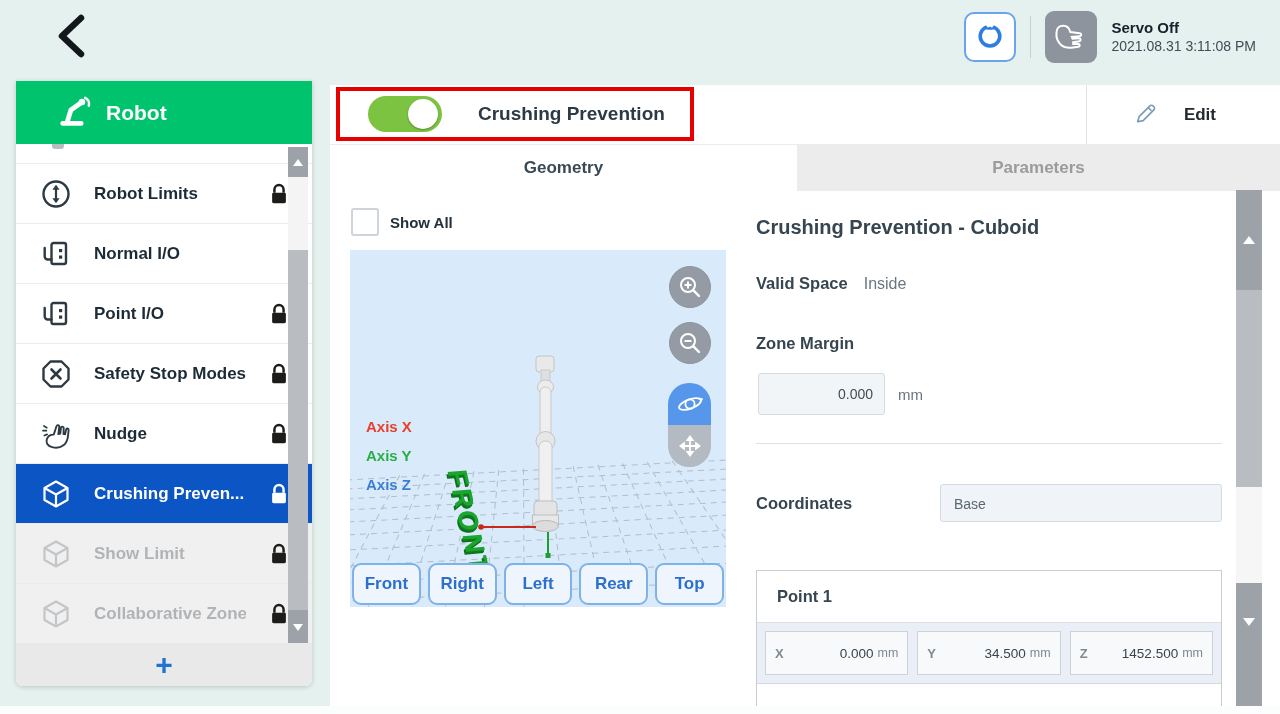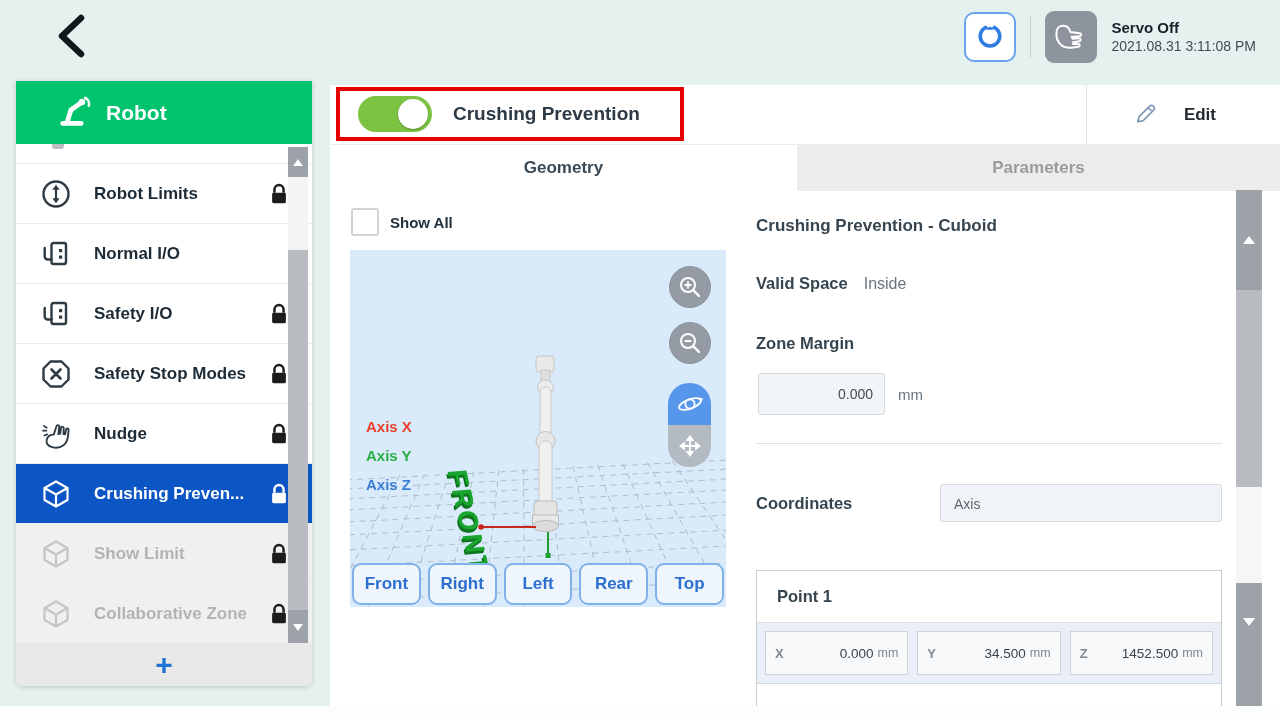--- a/index.html
+++ b/index.html
@@ -44,21 +44,21 @@
   .sb-down{top:463px;height:35px;}
   .sb-thumb{position:absolute;left:0;top:103px;width:20px;height:360px;background:#b9bdc1;cursor:pointer;}
   .tri-up{width:0;height:0;border-left:5px solid transparent;border-right:5px solid transparent;border-bottom:7px solid #fff;}
   .tri-down{width:0;height:0;border-left:5px solid transparent;border-right:5px solid transparent;border-top:7px solid #fff;}
   .sidebar-footer{position:absolute;left:0;bottom:0;width:296px;height:43px;background:#e9e9e9;border-radius:0 0 7px 7px;display:flex;align-items:center;justify-content:center;cursor:pointer;}
   .plus{color:#1f74d2;font-size:30px;font-weight:700;line-height:30px;}
 
   
   .main{position:absolute;left:330px;top:85px;width:950px;height:629px;background:#fff;}
   .main-header{position:relative;height:59px;border-bottom:1px solid #ececec;}
-  .annotation{position:absolute;left:6px;top:2px;width:322px;height:46px;border:4px solid var(--annotation-red,#e60000);display:flex;align-items:center;padding-left:18px;gap:21px;}
+  .annotation{position:absolute;left:6px;top:2px;width:322px;height:46px;border:4px solid var(--annotation-red,#e60000);display:flex;align-items:center;padding-left:28px;gap:36px;}
   .toggle{width:74px;height:36px;border-radius:18px;background:#c9c9c9;position:relative;cursor:pointer;flex:none;}
   .toggle.on{background:var(--toggle-green,#7cc342);}
   .toggle .knob{position:absolute;top:3px;width:30px;height:30px;border-radius:50%;background:#fff;box-shadow:0 1px 2px rgba(0,0,0,.3);}
   .toggle.on .knob{right:4px;}
   .toggle-label{font-size:19px;font-weight:700;color:#2d3a45;white-space:nowrap;}
   .header-divider{position:absolute;left:756px;top:0;width:1px;height:59px;background:#e3e3e3;}
   .edit-btn{position:absolute;right:58px;top:0;height:59px;display:flex;align-items:center;gap:26px;background:none;border:none;cursor:pointer;font-family:inherit;}
   .edit-label{font-size:17px;font-weight:700;color:#23292e;}
 
   .tabs{display:flex;height:46px;}
@@ -82,21 +82,21 @@
   .z-out{top:72px;}
   .orbit-pill{position:absolute;left:318px;top:133px;width:43px;height:84px;display:flex;flex-direction:column;}
   .orbit-pill button{border:none;padding:0;margin:0;flex:1;display:flex;align-items:center;justify-content:center;cursor:pointer;}
   .orbit-btn{background:#5697ec;border-radius:21px 21px 0 0;}
   .pan-btn{background:#b4bac1;border-radius:0 0 21px 21px;}
   .view-buttons{position:absolute;left:2px;right:2px;bottom:2px;display:flex;gap:7px;}
   .view-btn{flex:1;height:42px;border:2px solid #7fb1ea;border-radius:9px;background:#eef5fd;color:#2c6fce;font-size:17px;font-weight:700;font-family:inherit;cursor:pointer;}
 
   
   .panel{position:absolute;left:426px;top:0;width:466px;height:524px;}
-  .panel-heading{position:absolute;left:0;top:26px;font-size:17px;font-weight:700;color:#36454f;}
+  .panel-heading{position:absolute;left:0;top:26px;font-size:20px;font-weight:700;color:#36454f;}
   .valid-row{position:absolute;left:0;top:84px;display:flex;align-items:center;gap:16px;}
   .valid-label,.zone-label,.coord-label,.point-title{font-size:16.5px;font-weight:700;color:#36454f;}
   .valid-value{font-size:16px;color:#6a7680;}
   .zone-label{position:absolute;left:0;top:144px;}
   .zone-row{position:absolute;left:2px;top:183px;display:flex;align-items:center;gap:13px;}
   .zone-input{width:114px;height:40px;background:#f2f5f7;border:1px solid #d6dbe0;border-radius:3px;font-size:14px;color:#414c56;text-align:right;line-height:40px;padding-right:11px;}
   .unit{font-size:15px;color:#6a7680;}
   .panel-divider{position:absolute;left:0;top:253px;width:466px;height:1px;background:#e1e1e1;}
   .coord-label{position:absolute;left:0;top:304px;}
   .coord-input{position:absolute;right:0;top:294px;width:282px;height:38px;background:#f0f4f8;border:1px solid #d5dae0;border-radius:3px;font-size:14px;color:#5b6770;line-height:38px;padding-left:13px;box-sizing:border-box;cursor:pointer;}
@@ -200,21 +200,21 @@
         </div>
         <div class="side-item ">
           <span class="it-icon">
             <svg viewBox="0 0 32 32">
               <rect x="11.5" y="5" width="14.5" height="21" rx="2" fill="none" stroke="currentColor" stroke-width="2.4"></rect>
               <rect x="19" y="11" width="3.2" height="3.2" fill="currentColor"></rect>
               <rect x="19" y="17.5" width="3.2" height="3.2" fill="currentColor"></rect>
               <path d="M11.5 21.5 h-3.8 a3 3 0 0 1 -3 -3 v-8.5" fill="none" stroke="currentColor" stroke-width="2.4" stroke-linecap="round"></path>
             </svg>
           </span>
-          <span class="it-label">Safety I/O</span>
+          <span class="it-label">Point I/O</span>
           <span class="it-lock">
             <svg viewBox="0 0 24 26">
               <path d="M7 11.5 v-3.4 a5 5 0 0 1 10 0 v3.4" fill="none" stroke="currentColor" stroke-width="2.7"></path>
               <rect x="4.5" y="11.5" width="15" height="11.5" rx="1.6" fill="currentColor"></rect>
             </svg>
           </span>
         </div>
         <div class="side-item ">
           <span class="it-icon">
             <svg viewBox="0 0 32 32">
@@ -445,21 +445,21 @@
 
         <div class="zone-label">Zone Margin</div>
         <div class="zone-row">
           <div class="zone-input">0.000</div>
           <span class="unit">mm</span>
         </div>
 
         <div class="panel-divider"></div>
 
         <div class="coord-label">Coordinates</div>
-        <div class="coord-input">Axis</div>
+        <div class="coord-input">Base</div>
 
         <div class="point-card">
           <div class="point-card-title">
             <span class="point-title">Point 1</span>
           </div>
           <div class="point-row">
             <div class="pfield">
               <span class="axis">X</span>
               <span class="val">0.000</span>
               <span class="u">mm</span>

